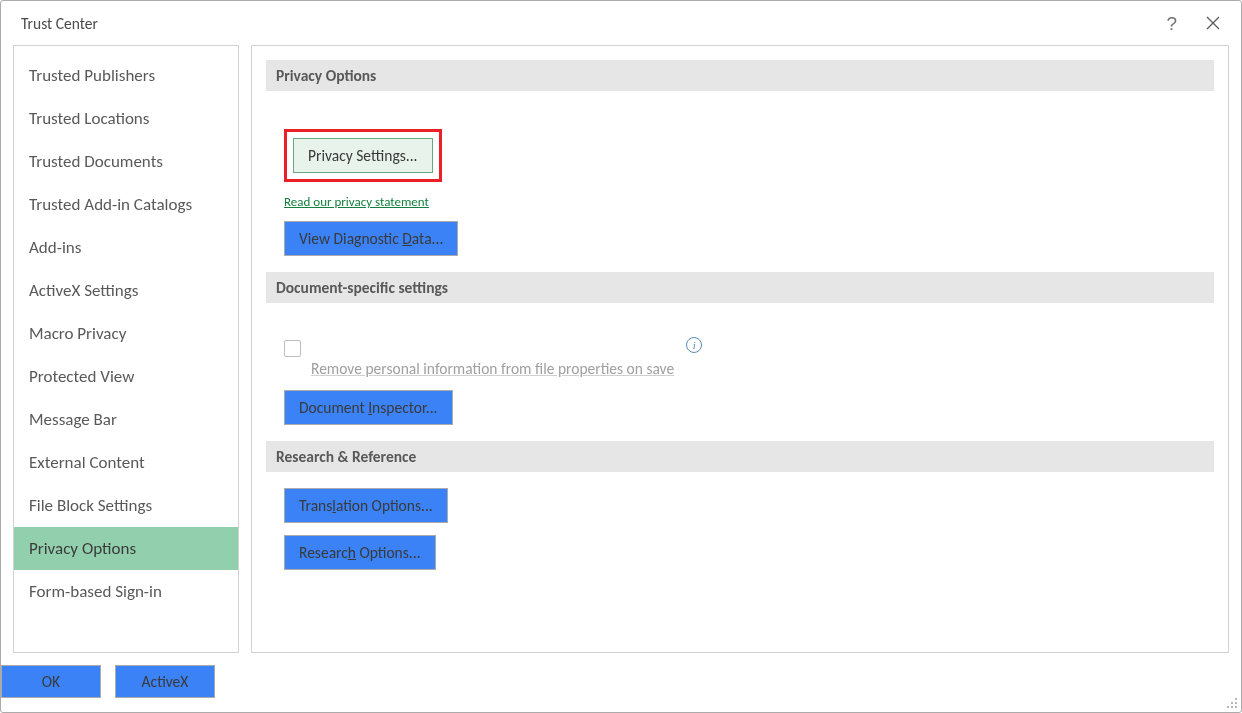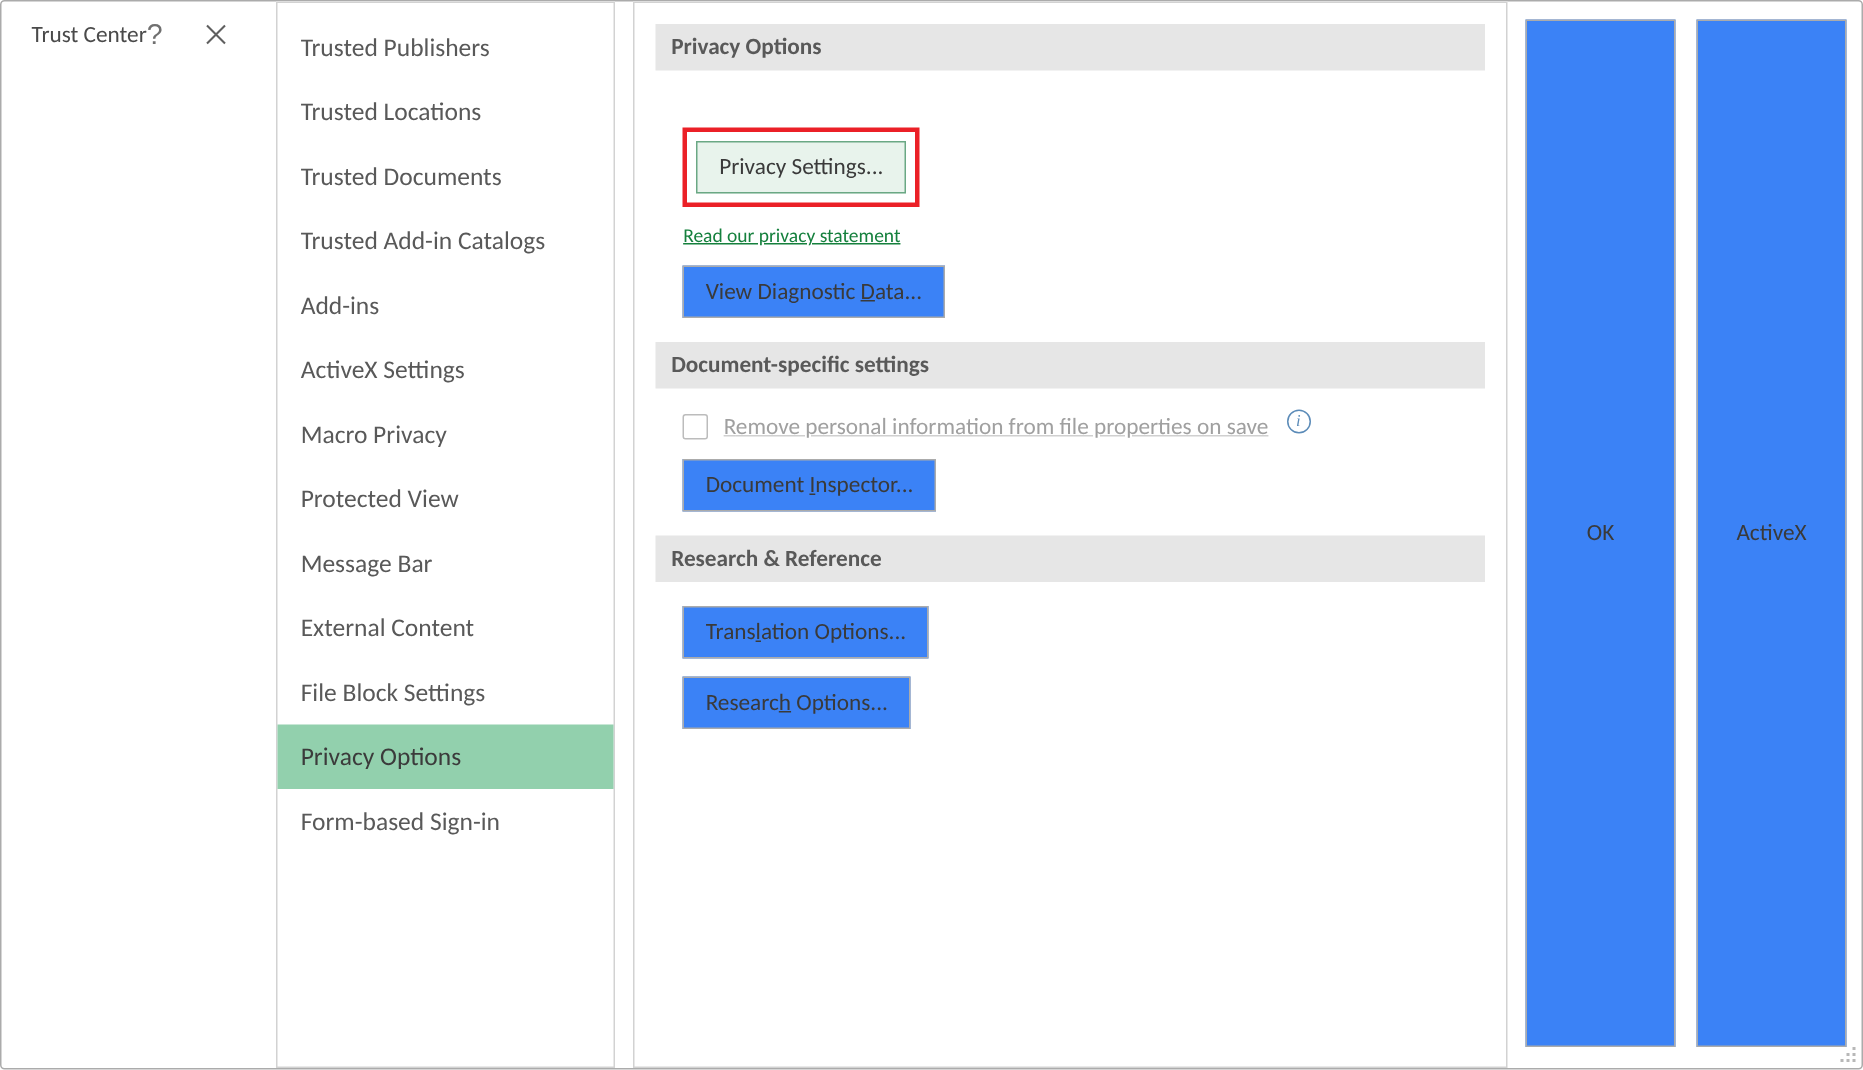--- a/index.html
+++ b/index.html
@@ -9,21 +9,21 @@
     font-size: 15px;
     color: #404040;
     background: #ffffff;
   }
   .dialog {
     width: 1242px;
     height: 713px;
     border: 1px solid #ababab;
     border-radius: 3px;
     display: flex;
-    flex-direction: row;
+    flex-direction: column;
     position: relative;
   }
   .titlebar {
     display: flex;
     align-items: center;
     justify-content: space-between;
     height: 44px;
     padding: 0 14px 0 20px;
   }
   .titlebar .title {
@@ -137,39 +137,40 @@
     border-radius: 2px;
     background: #fff;
     display:inline-block;
     flex-shrink: 0;
   }
   .disabled-text {
     color: #a0a0a0;
     font-size: 15.5px;
     text-decoration: underline;
     text-decoration-color: #d0d0d0;
+    margin-top: 40px;
   }
   .info-icon {
     width:16px; height:16px;
     border:1px solid #5b8bb8;
     border-radius: 50%;
     color:#5b8bb8;
     font-size:11px;
     display:inline-flex;
     align-items:center; justify-content:center;
     font-style: italic;
     font-family: Georgia, serif;
     margin-left:2px;
     position: relative;
     top:-4px;
   }
   
   .footer {
     display:flex;
-    justify-content:space-between;
+    justify-content:flex-start;
     gap: 14px;
     padding: 12px 10px 14px 0;
   }
   .footer .win-btn {
     min-width: 100px;
     padding: 6px 0;
     text-align: center;
   }
   .corner-grip {
     position:absolute;

